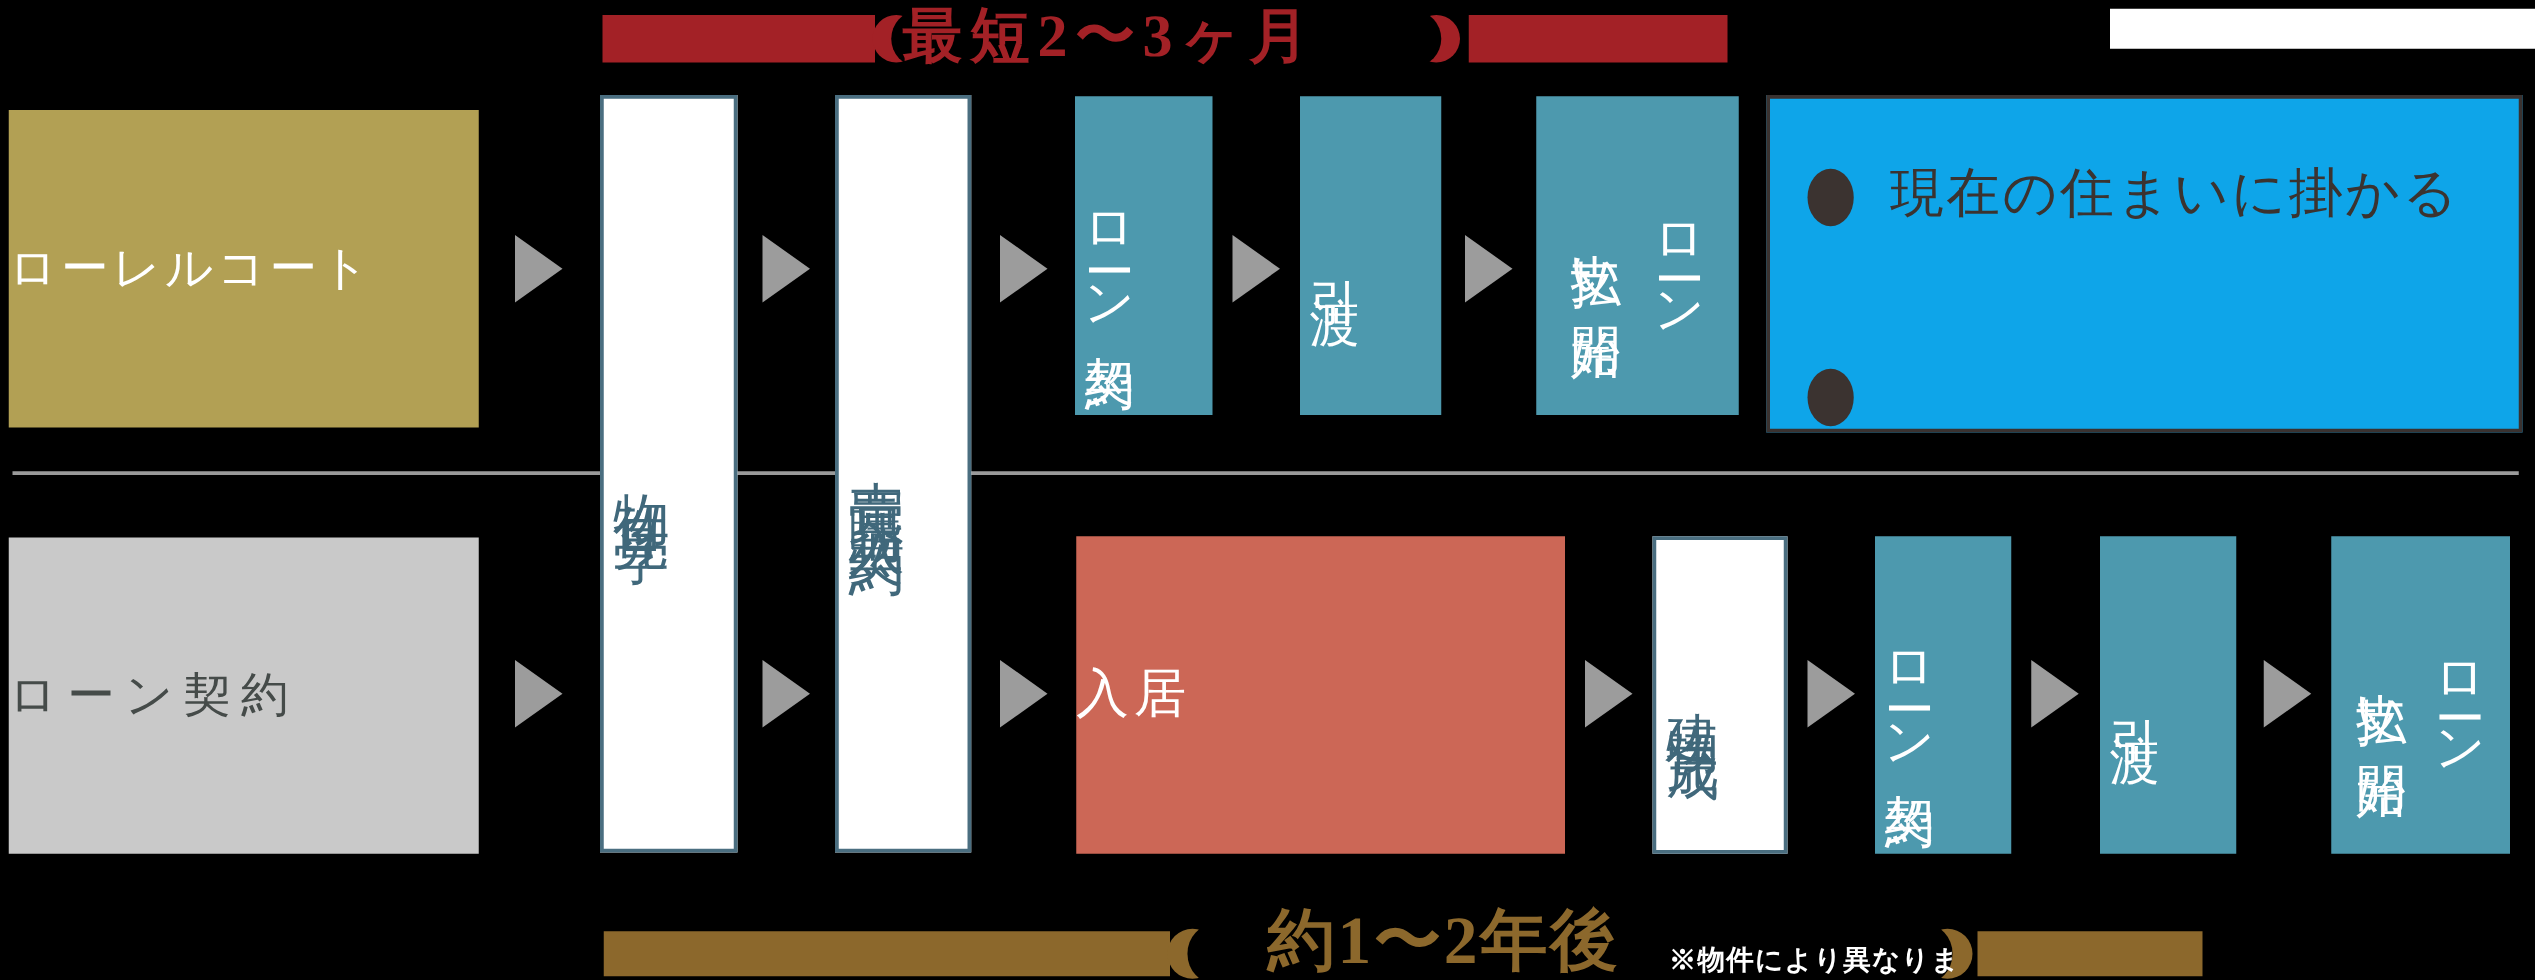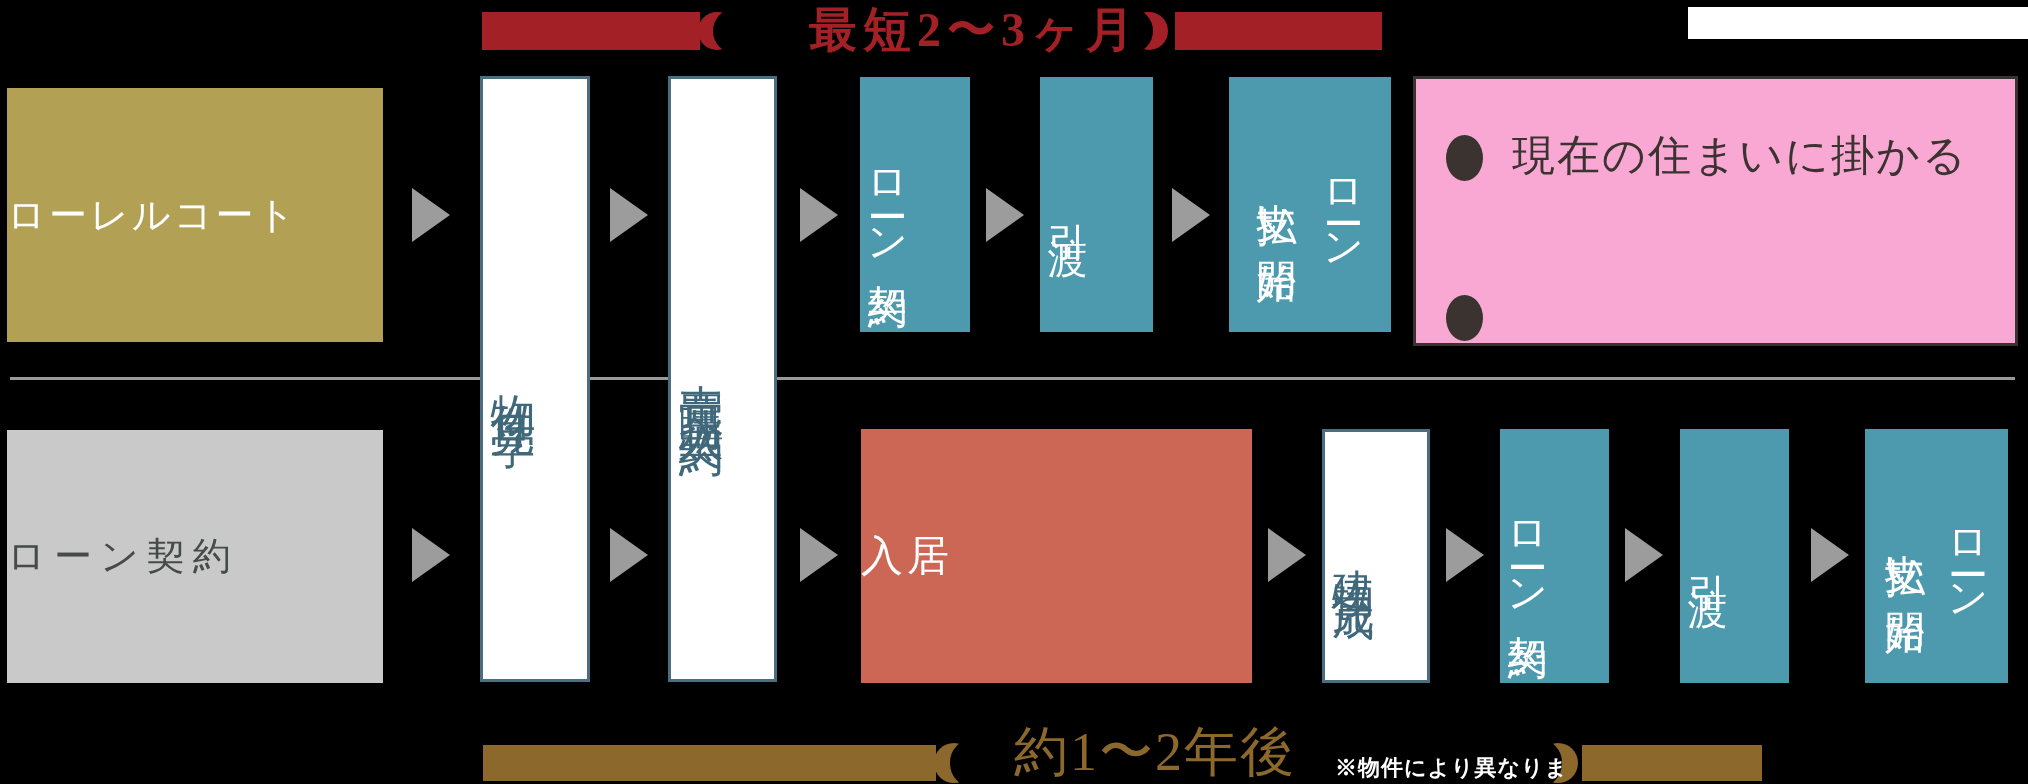--- a/index.html
+++ b/index.html
@@ -8,21 +8,21 @@
   .abs{position:absolute;box-sizing:border-box;}
   .flexc{display:flex;align-items:center;justify-content:flex-start;}
 
   
   .divider{left:10px;top:377px;width:2005px;height:3px;background:#9a9a9a;z-index:0;}
 
   
   .tb-bar{top:12px;height:38px;background:#a32126;z-index:1;}
   .tb-bar-left{left:482px;width:218px;}
   .tb-bar-right{left:1175px;width:207px;}
-  .tb-text{left:722px;top:2px;width:418px;height:56px;text-align:right;
+  .tb-text{left:722px;top:2px;width:418px;height:56px;text-align:left;
            color:#a32126;font-size:48px;font-weight:bold;letter-spacing:6px;line-height:56px;z-index:1;}
   .cres{border-radius:50%;overflow:visible;z-index:1;}
   .cres::after{content:"";position:absolute;width:112%;height:118%;top:-9%;border-radius:50%;background:#000;}
   .cres-open-right::after{left:40%;}
   .cres-open-left::after{right:40%;}
   .tb-cres{width:38px;height:38px;top:12px;background:#a32126;}
   .tb-cres-l{left:698px;}
   .tb-cres-r{left:1130px;}
 
   
@@ -60,21 +60,21 @@
 
   
   .rental-box{left:861px;top:429px;width:391px;height:254px;background:#cc6756;z-index:1;
               color:#fff;font-size:42px;text-align:center;line-height:58px;letter-spacing:4px;}
   
   .completion-box{left:1322px;top:429px;width:108px;height:254px;background:#fff;
                   border:3px solid #4a6e80;z-index:1;color:#40687b;}
   .completion-box .vtext{font-size:42px;letter-spacing:10px;}
 
   
-  .benefits-box{left:1413px;top:76px;width:605px;height:270px;background:#f9a8d4;
+  .benefits-box{left:1413px;top:76px;width:605px;height:270px;background:#0ea5e9;
                 border:3px solid #3a3230;z-index:1;}
   .bullet{position:absolute;left:30px;width:37px;height:46px;border-radius:50%;background:#3b3330;}
   .bullet-1{top:56px;}
   .bullet-2{top:216px;}
   .btext{position:absolute;left:96px;color:#3b3330;font-size:43px;letter-spacing:2px;line-height:63px;}
   .btext-1{top:45px;}
   .btext-2{top:206px;}
 
   
   .arr{width:0;height:0;border-top:27px solid transparent;border-bottom:27px solid transparent;
@@ -83,21 +83,21 @@
   .arr-r2{top:528px;}
 
   
   .bb-bar{top:745px;height:36px;background:#8c682c;z-index:1;}
   .bb-bar-left{left:483px;width:453px;}
   .bb-bar-right{left:1582px;width:180px;}
   .bb-cres{width:40px;height:40px;top:743px;background:#8c682c;}
   .bb-cres-l{left:934px;}
   .bb-cres-r{left:1538px;}
   .bb-text{left:960px;top:722px;width:390px;height:62px;text-align:center;color:#8c682c;
-           font-size:54px;font-weight:normal;letter-spacing:2px;line-height:60px;z-index:1;}
+           font-size:54px;font-weight:bold;letter-spacing:2px;line-height:60px;z-index:1;}
   .bb-note{left:1335px;top:753px;width:260px;color:#fff;font-size:22px;font-weight:bold;
            letter-spacing:1px;z-index:2;}
 </style>
 </head>
 <body>
 
 <div class="abs divider"></div>
 
 <div class="abs tb-bar tb-bar-left"></div>
 <div class="abs tb-bar tb-bar-right"></div>

